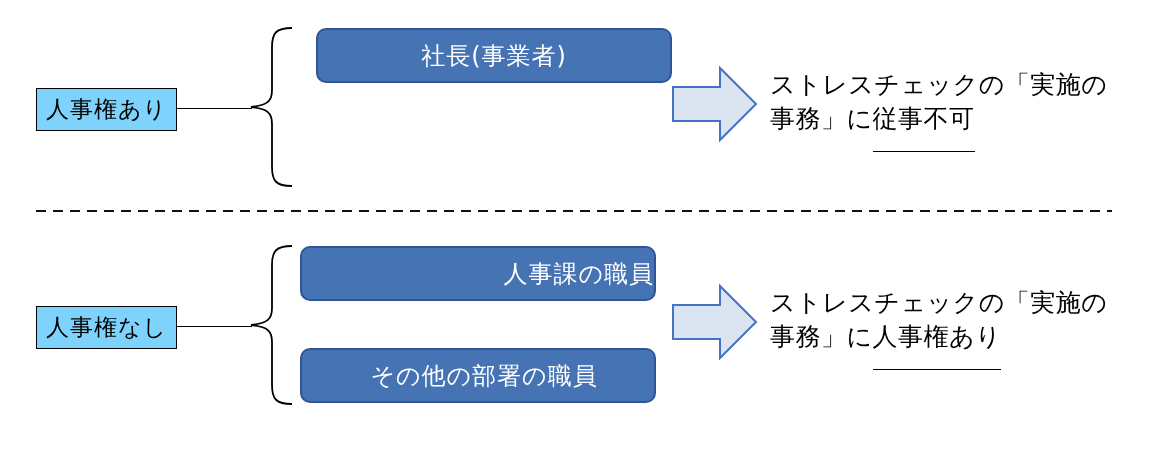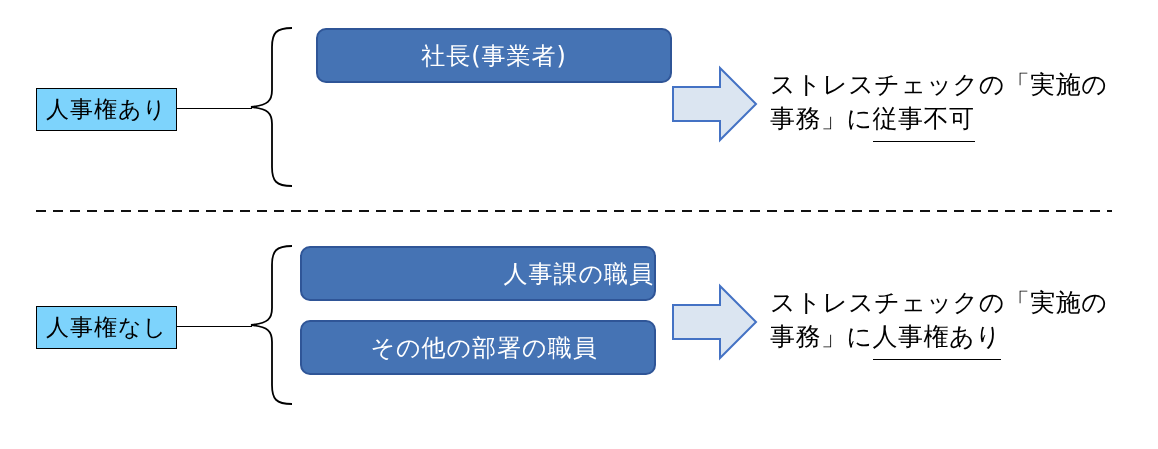--- a/index.html
+++ b/index.html
@@ -62,21 +62,21 @@
     position: absolute;
     left: 770px;
     width: 390px;
     color: #000000;
     font-size: 25px;
     line-height: 34px;
     letter-spacing: 0.5px;
   }
   .ul {
     border-bottom: 1.8px solid #000000;
-    padding-bottom: 8px;
+    padding-bottom: 18px;
   }
 
   .dashline {
     position: absolute;
     left: 36px;
     top: 210px;
     width: 1076px;
     height: 2.4px;
     background: repeating-linear-gradient(90deg,
       #111111 0px, #111111 10px,
@@ -129,21 +129,21 @@
   <div class="abs" style="left: 248px; top: 244px;">
     <svg width="46" height="162" viewBox="0 0 46 162">
       <path d="M 44 2 C 28 2 24 7 24 21 L 24 64 C 24 75 20 79 3 81 C 20 83 24 87 24 98 L 24 141 C 24 155 28 160 44 160" fill="none" stroke="#000000" stroke-width="1.8"></path>
     </svg>
   </div>
 
   <div class="node" style="top: 246px; justify-content: flex-end;">
     <span>人事課の職員</span>
   </div>
 
-  <div class="node" style="top: 320px; padding-left: 12px;">
+  <div class="node" style="top: 348px; padding-left: 12px;">
     <span>その他の部署の職員</span>
   </div>
 
   <div class="abs" style="left: 672px; top: 280px;">
     <svg width="86" height="84" viewBox="0 0 86 84">
       <polygon points="1,25 48,25 48,6 84,42 48,78 48,59 1,59" fill="#DBE5F1" stroke="#4472C4" stroke-width="2" stroke-linejoin="miter"></polygon>
     </svg>
   </div>
 
   <div class="result" style="top: 286px;">

